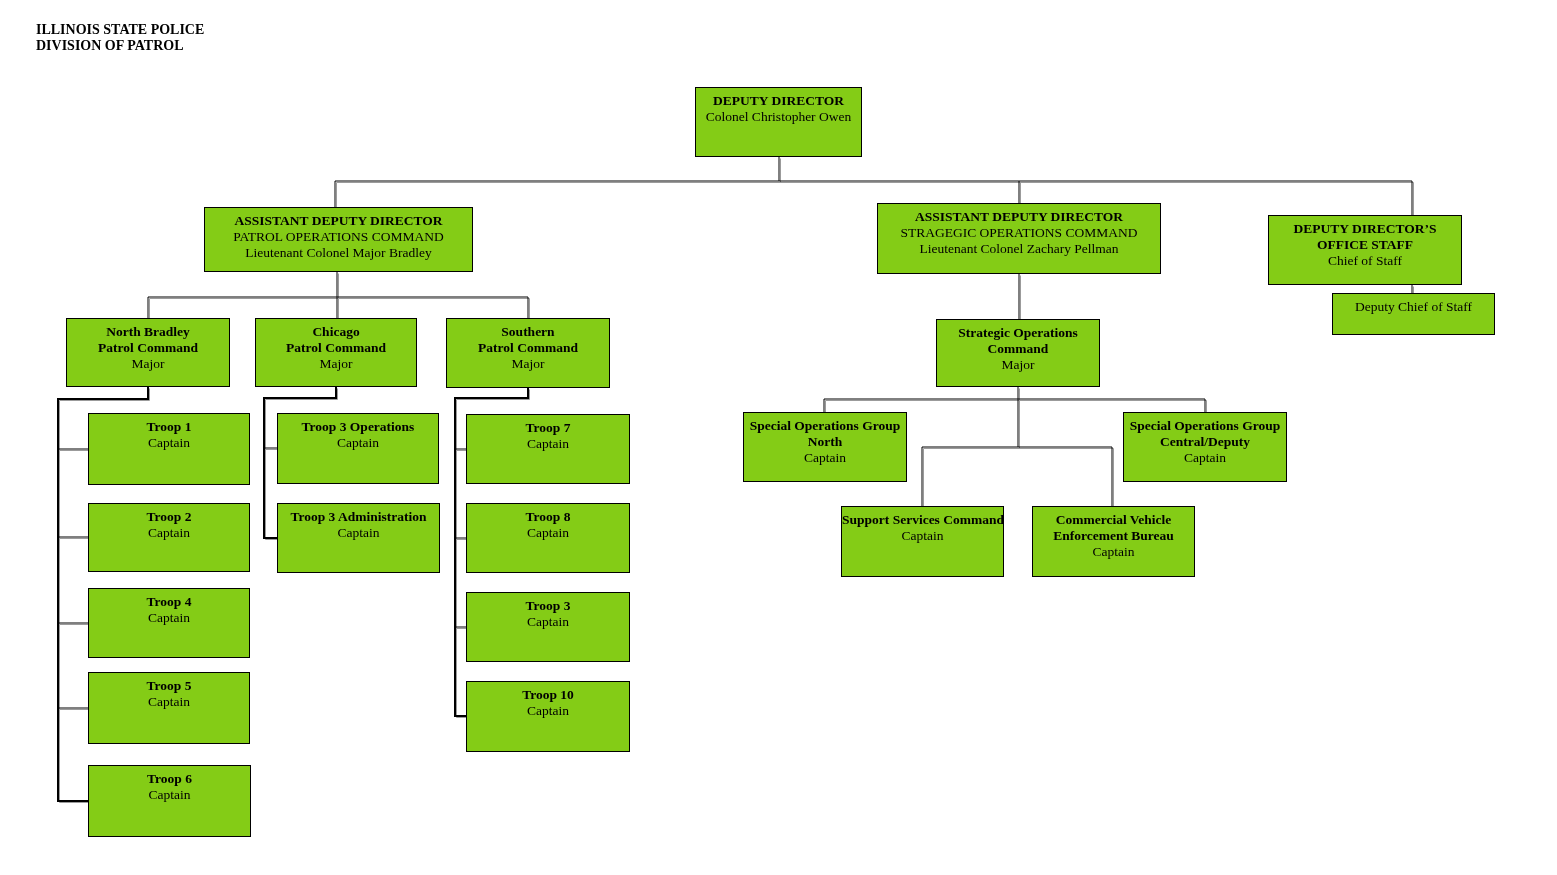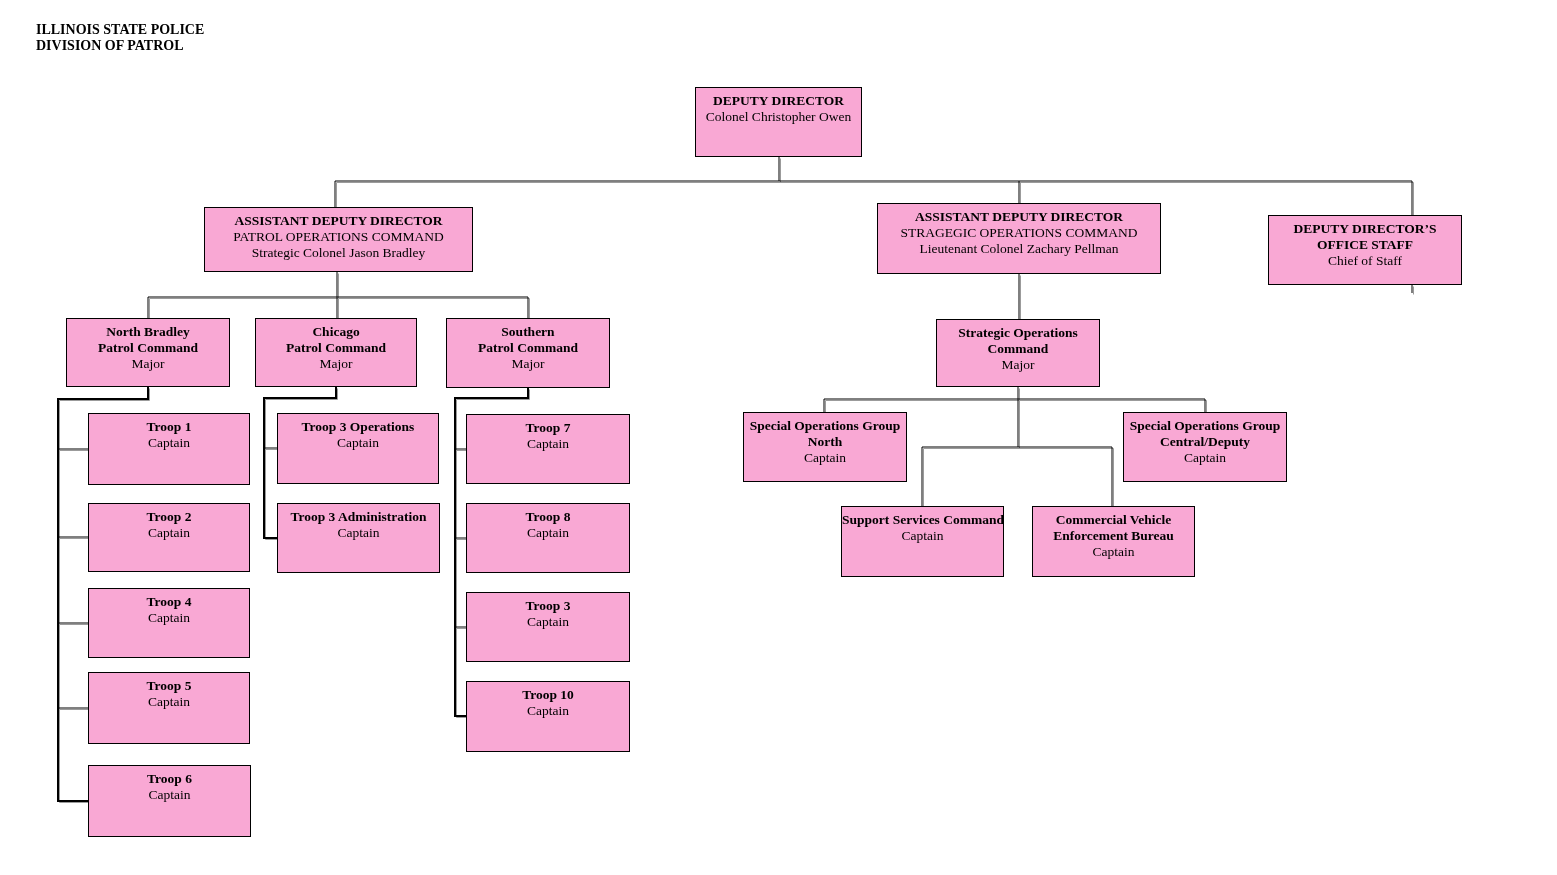--- a/index.html
+++ b/index.html
@@ -16,21 +16,21 @@
     left: 0; top: 0;
     width: 1557px; height: 875px;
   }
   .conn        { fill: none; stroke: #000000; stroke-width: 1; }
   .conn.thick  { stroke-width: 2; }
   .conn-shadow { fill: none; stroke: #9b9b9b; stroke-width: 1; }
   .org-box {
     position: absolute;
     box-sizing: border-box;
     border: 1px solid #000000;
-    background: #f9a8d4;
+    background: #84cc16;
     text-align: center;
     padding-top: 5px;
     font-size: 13.5px;
     line-height: 16px;
     color: #000000;
   }
   .org-line { white-space: nowrap; }
   .org-line.bold { font-weight: bold; }
   .doc-title {
     position: absolute;
@@ -116,32 +116,35 @@
     <div>DIVISION OF PATROL</div>
   </div>
 
 <div class="org-box" style="left: 695px; top: 87px; width: 167px; height: 70px;">
       <div class="org-line bold">DEPUTY DIRECTOR</div>
       <div class="org-line">Colonel Christopher Owen</div>
     </div>
     <div class="org-box" style="left: 204px; top: 207px; width: 269px; height: 65px;">
       <div class="org-line bold">ASSISTANT DEPUTY DIRECTOR</div>
       <div class="org-line">PATROL OPERATIONS COMMAND</div>
-      <div class="org-line">Strategic Colonel Jason Bradley</div>
+      <div class="org-line">Lieutenant Colonel Major Bradley</div>
     </div>
     <div class="org-box" style="left: 877px; top: 203px; width: 284px; height: 71px;">
       <div class="org-line bold">ASSISTANT DEPUTY DIRECTOR</div>
       <div class="org-line">STRAGEGIC OPERATIONS COMMAND</div>
       <div class="org-line">Lieutenant Colonel Zachary Pellman</div>
     </div>
     <div class="org-box" style="left: 1268px; top: 215px; width: 194px; height: 70px;">
       <div class="org-line bold">DEPUTY DIRECTOR’S</div>
       <div class="org-line bold">OFFICE STAFF</div>
       <div class="org-line">Chief of Staff</div>
     </div>
+    <div class="org-box" style="left: 1332px; top: 293px; width: 163px; height: 42px;">
+      <div class="org-line">Deputy Chief of Staff</div>
+    </div>
     <div class="org-box" style="left: 66px; top: 318px; width: 164px; height: 69px;">
       <div class="org-line bold">North Bradley</div>
       <div class="org-line bold">Patrol Command</div>
       <div class="org-line">Major</div>
     </div>
     <div class="org-box" style="left: 255px; top: 318px; width: 162px; height: 69px;">
       <div class="org-line bold">Chicago</div>
       <div class="org-line bold">Patrol Command</div>
       <div class="org-line">Major</div>
     </div>

